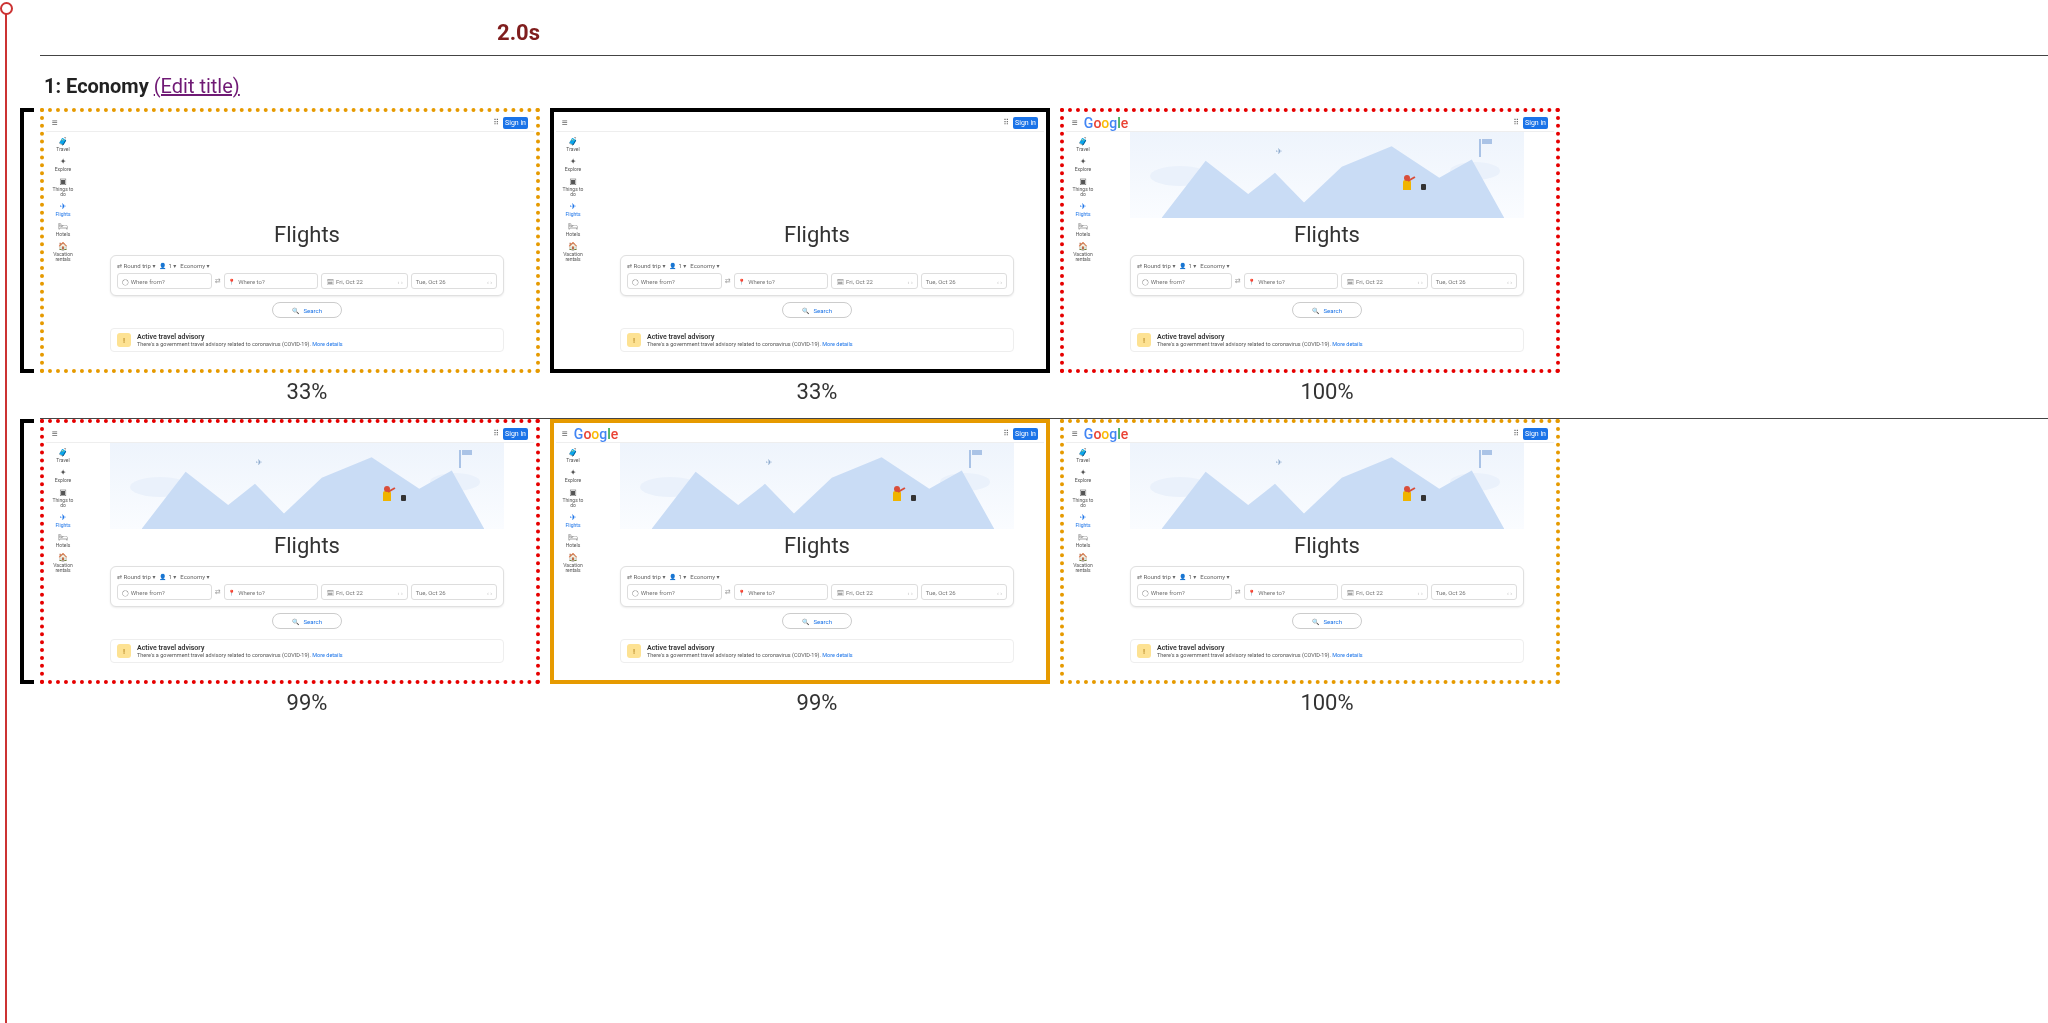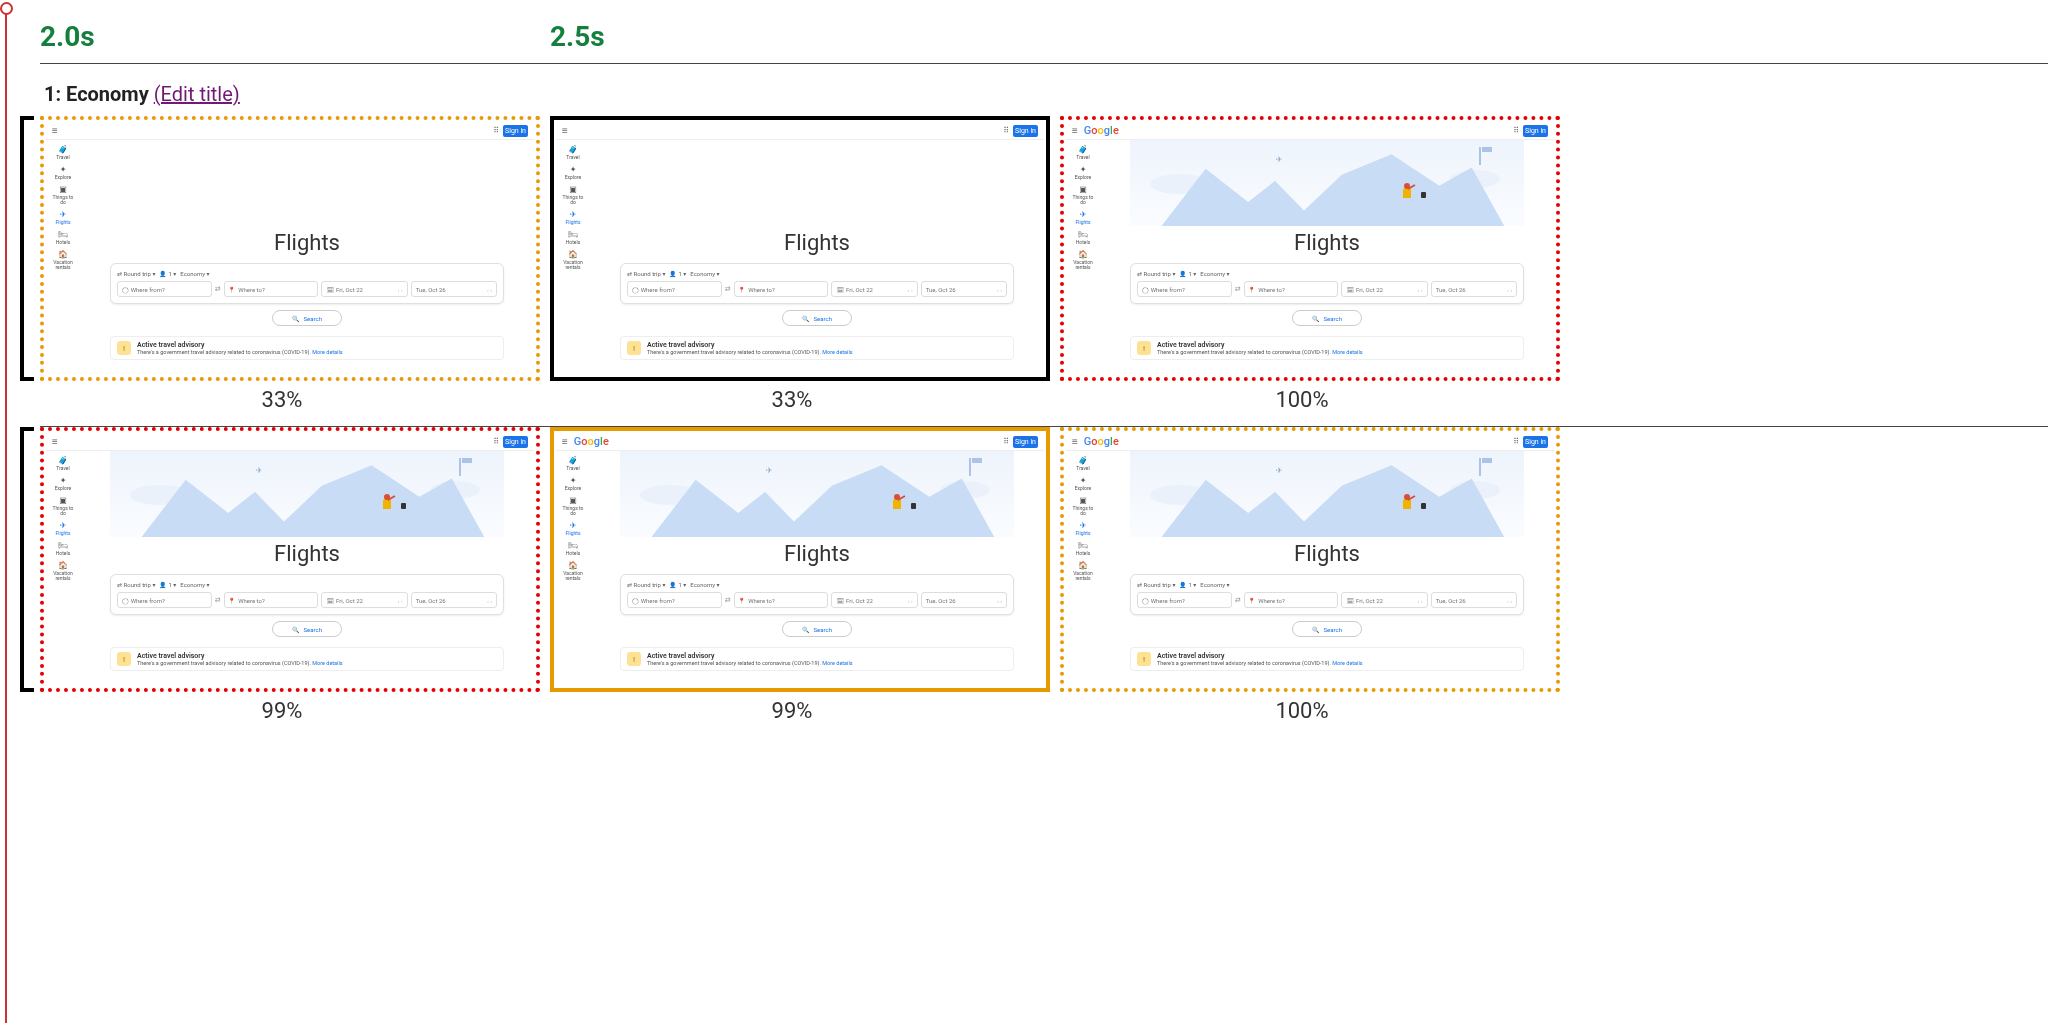--- a/index.html
+++ b/index.html
@@ -30,24 +30,24 @@
   }
   .time-header {
     display: grid;
     grid-template-columns: 500px 500px 500px;
     gap: 10px;
     padding-left: 40px;
     padding-top: 20px;
     padding-bottom: 10px;
   }
   .time-header div {
-    text-align: left;
+    text-align: right;
     font-weight: 700;
-    font-size: 28px;
-    color: #15803d;
+    font-size: 22px;
+    color: #7f1d1d;
   }
   hr.sep {
     border: none;
     border-top: 1px solid #444;
     margin-left: 40px;
     margin-right: 0;
   }
   .row-title {
     padding: 18px 0 10px 44px;
     font-size: 20px;
@@ -58,21 +58,21 @@
     display: grid;
     grid-template-columns: 500px 500px 500px;
     gap: 10px;
     padding-left: 40px;
     position: relative;
   }
   .row-percents {
     display: grid;
     grid-template-columns: 500px 500px 500px;
     gap: 10px;
-    padding-left: 32px;
+    padding-left: 57px;
     padding-top: 6px;
     padding-bottom: 14px;
   }
   .row-percents div {
     text-align: center;
     font-size: 22px;
     color: #333;
   }
   .black-bracket {
     position: absolute;
@@ -101,21 +101,21 @@
     font-size: 7px;
     color: #555;
     display: flex; flex-direction: column;
   }
   .gf-topbar {
     display: flex; justify-content: space-between; align-items: center;
     height: 18px; padding: 2px 6px;
     border-bottom: 1px solid #eee;
   }
   .gf-menu { font-size: 10px; color: #666; }
-  .gf-logo { font-size: 11px; color: #444; font-weight: 500; }
+  .gf-logo { font-size: 14px; color: #444; font-weight: 500; }
   .gf-logo .g1{color:#4285f4}.gf-logo .g2{color:#ea4335}.gf-logo .g3{color:#fbbc05}.gf-logo .g4{color:#4285f4}.gf-logo .g5{color:#34a853}.gf-logo .g6{color:#ea4335}
   .gf-signin { background:#1a73e8; color:#fff; padding: 2px 2px; border-radius: 2px; font-size: 7px; }
   .gf-body { flex:1; display:flex; }
   .gf-sidebar { width: 34px; display:flex; flex-direction:column; gap:6px; padding-top:6px; align-items:center; }
   .gf-sb-item { width:22px; text-align:center; font-size:5px; line-height:1; color:#555; }
   .gf-sb-ico { display:block; font-size:8px; margin-bottom:1px; }
   .gf-main { flex:1; position:relative; padding: 0 30px; }
   .gf-hero { height: 86px; position: relative; overflow: hidden; }
   .gf-hero.blank { background: #fff; }
   .gf-hero.img { background: linear-gradient(#eef4fc, #fafcff); }
@@ -147,21 +147,20 @@
 </style>
 </head>
 <body>
 
 <div class="container">
   <div class="leftbar"></div>
   <div class="leftbar-circle"></div>
 
   <div class="time-header">
     <div>2.0s</div>
-    <div>2.5s</div>
   </div>
   <hr class="sep">
 
   <div class="row-title">
     <b><span>1</span>: <span>Economy</span></b>
     <a>(Edit title)</a>
   </div>
   <div class="row-frames">
     <div class="black-bracket"></div>
     <div id="r0f0" class="thumb border-dotted-orange">

